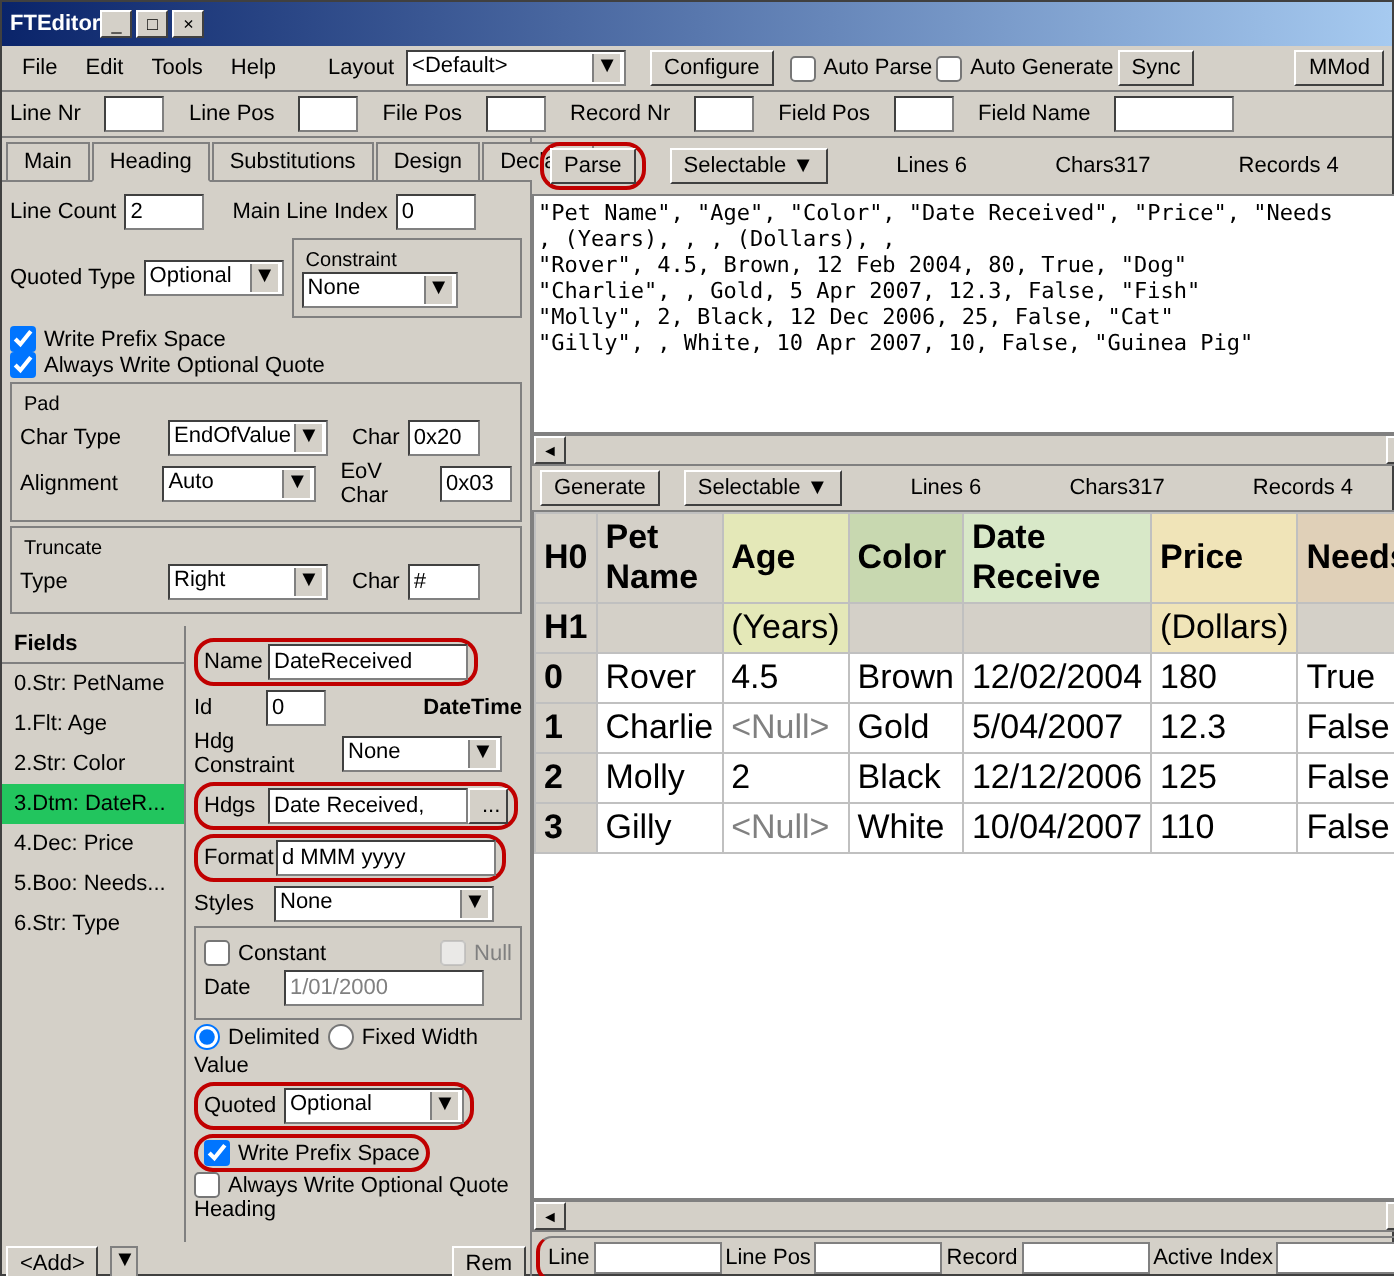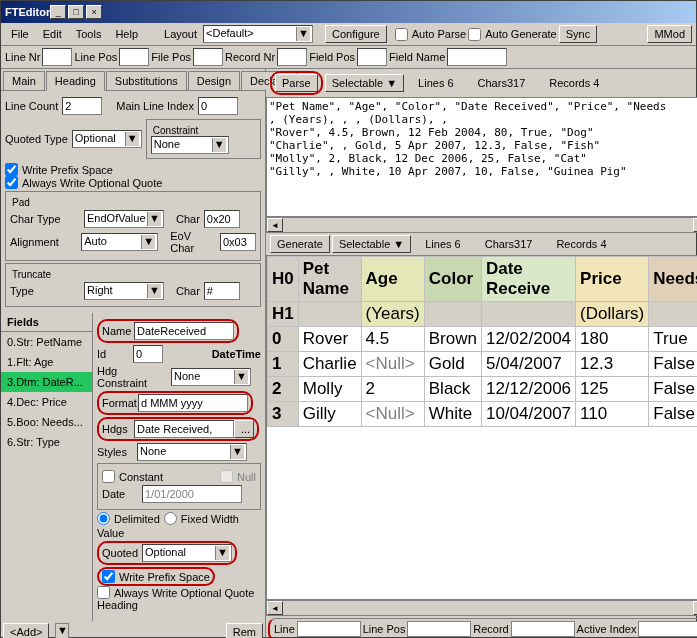--- a/index.html
+++ b/index.html
@@ -7,21 +7,21 @@
 .window{border:1px solid #404040;background:#d4d0c8;width:697px;height:638px}
 .titlebar{background:linear-gradient(to right,#0a246a,#a6caf0);color:#fff;padding:3px 4px;display:flex;align-items:center;justify-content:flex-start;height:22px}
 .titlebar .title{font-weight:bold}
 .titlebar .ctrls{display:flex;gap:2px}
 .titlebar .ctrls span{width:16px;height:14px;background:#d4d0c8;border:1px solid #fff;border-right-color:#404040;border-bottom-color:#404040;display:flex;align-items:center;justify-content:center;font-size:9px;color:#000}
 .menubar{display:flex;gap:2px;padding:2px 4px;align-items:center;border-bottom:1px solid #808080}
 .menubar .mi{padding:2px 6px}
 .menubar .lbl{padding:2px 4px}
 .combo,.input,select{background:#fff;border:1px solid #808080;border-top-color:#404040;border-left-color:#404040;height:18px;padding:1px 2px;font-size:11px}
 .btn{background:#d4d0c8;border:1px solid #fff;border-right-color:#404040;border-bottom-color:#404040;padding:1px 6px;height:18px}
-.row{display:flex;align-items:center;gap:2px;padding:2px 4px}
+.row{display:flex;align-items:center;gap:12px;padding:2px 4px}
 .checkbox{display:flex;align-items:center;gap:4px}
 .checkbox input{width:13px;height:13px}
 .main{display:flex;height:calc(100% - 62px)}
 .left{width:265px;border-right:1px solid #808080;display:flex;flex-direction:column}
 .right{flex:1;display:flex;flex-direction:column}
 .tabs{display:flex;padding:2px 2px 0 2px;border-bottom:1px solid #808080}
 .tab{padding:3px 8px;border:1px solid #808080;border-bottom:none;background:#d4d0c8;margin-right:1px;cursor:pointer}
 .tab.active{background:#d4d0c8;border-bottom:1px solid #d4d0c8;margin-bottom:-1px}
 .panel{padding:4px}
 .fieldset{border:1px solid #808080;padding:4px;margin:2px 0}
@@ -183,20 +183,21 @@
             <input class="input" style="width: 36px;" value="#">
           </div>
         </div>
       </div>
 
       <div class="fields-split">
         <div class="fields-list">
           <div class="hdr">Fields</div>
           <div class="item">0.Str: PetName</div>
           <div class="item">1.Flt: Age</div>
+          <div class="item">2.Str: Color</div>
           <div class="item sel">3.Dtm: DateR...</div>
           <div class="item">4.Dec: Price</div>
           <div class="item">5.Boo: Needs...</div>
           <div class="item">6.Str: Type</div>
         </div>
         <div class="fields-detail">
           <div class="frow">
               <span class="circled">
                 <span class="flbl" style="width:32px">Name</span>
             <input class="input" style="width: 100px;" value="DateReceived">
@@ -210,29 +211,29 @@
             </div>
           <div class="frow">
               <span class="flbl">Hdg Constraint</span>
             <span class="combo" style="width:80px;display:flex;justify-content:space-between">
                 <span>None</span>
                 <span class="dd">▼</span>
               </span>
             </div>
           <div class="frow">
               <span class="circled">
-                <span class="flbl" style="width:36px">Format</span>
-            <input class="input" style="width: 110px;" value="d MMM yyyy">
-              </span>
-            </div>
-          <div class="frow">
-              <span class="circled">
                 <span class="flbl" style="width:32px">Hdgs</span>
             <input class="input" style="width: 100px;" value="Date Received,">
             <button class="btn" style="width:20px">...</button>
+              </span>
+            </div>
+          <div class="frow">
+              <span class="circled">
+                <span class="flbl" style="width:36px">Format</span>
+            <input class="input" style="width: 110px;" value="d MMM yyyy">
               </span>
             </div>
           <div class="frow">
               <span class="flbl" style="width:36px">Styles</span>
             <span class="combo" style="width:110px;display:flex;justify-content:space-between">
                 <span>None</span>
                 <span class="dd">▼</span>
               </span>
             </div>
           <div class="fieldset">

